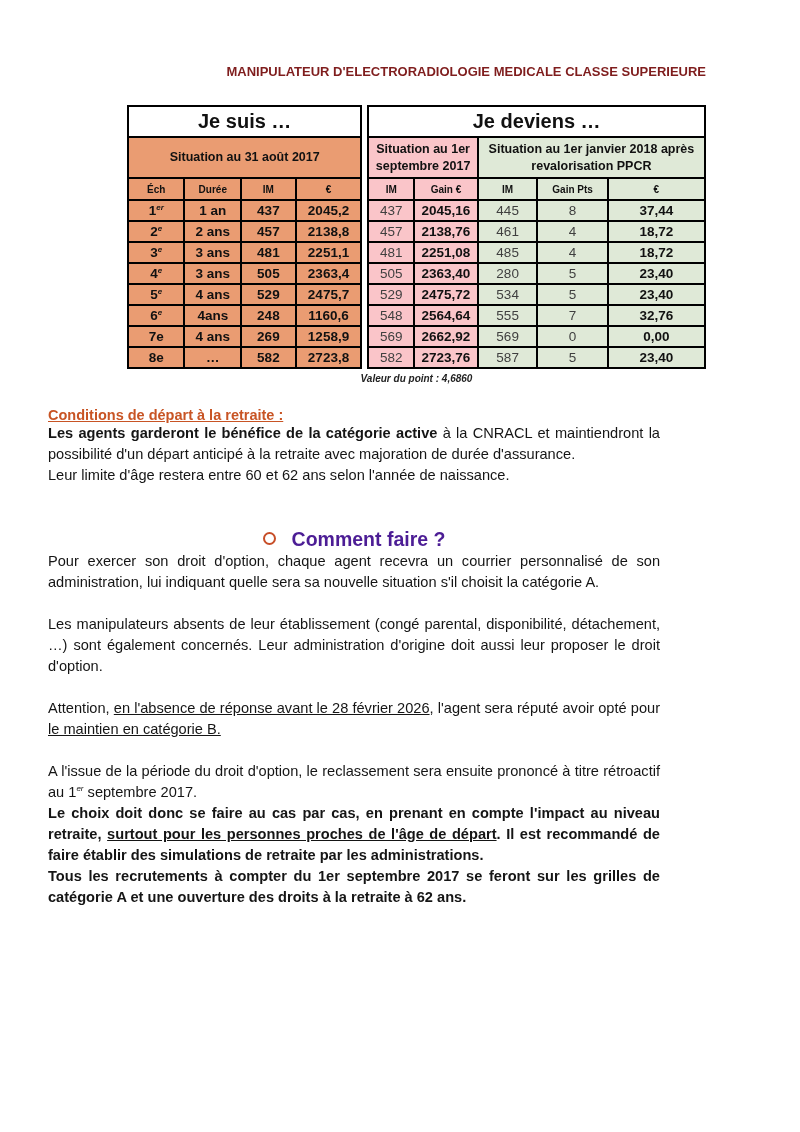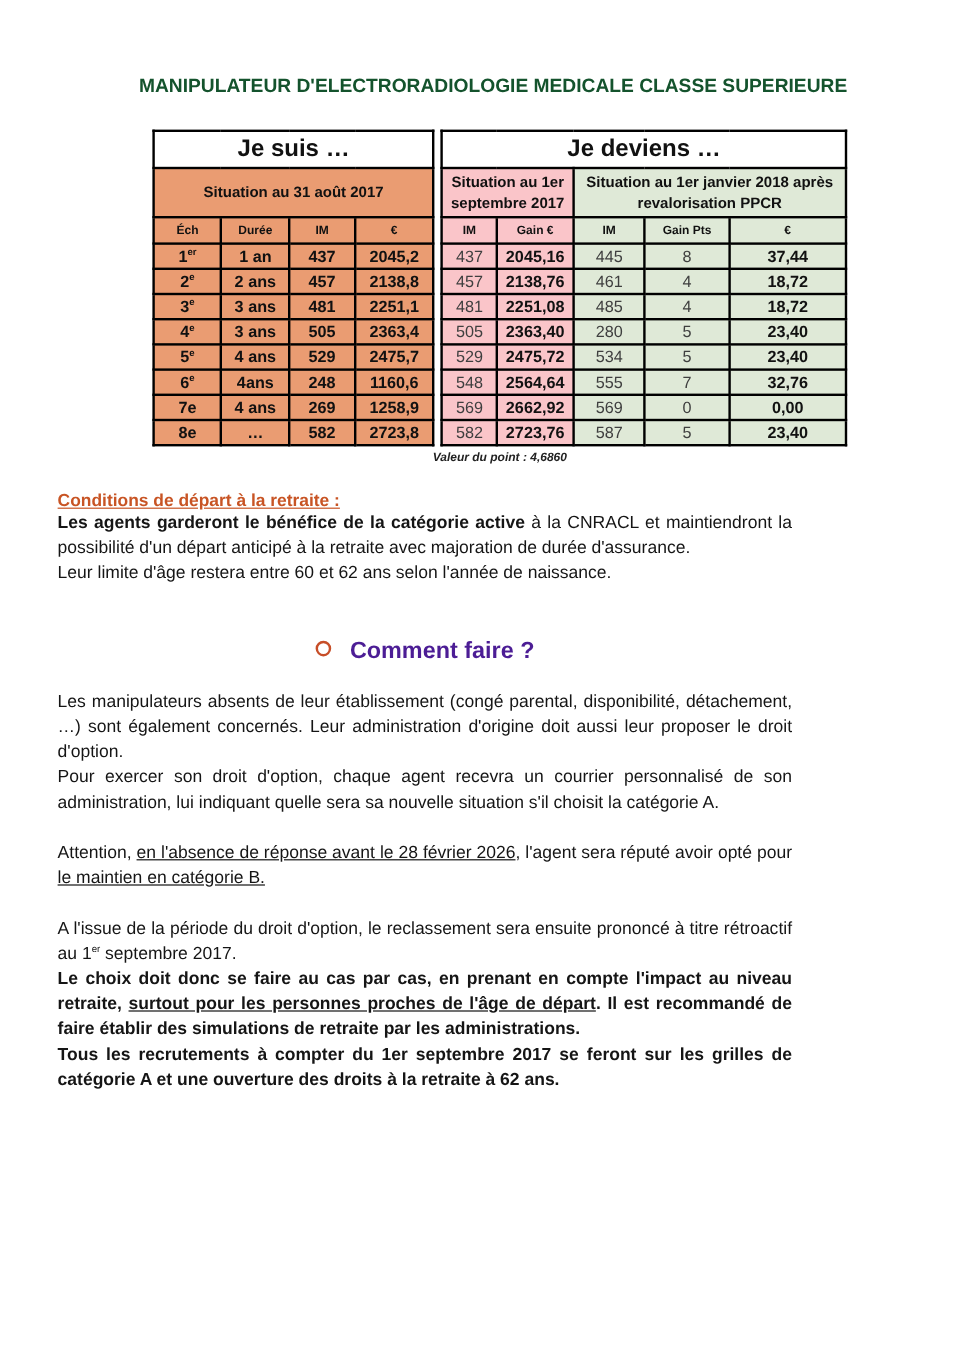--- a/index.html
+++ b/index.html
@@ -7,24 +7,24 @@
     position:relative;
     width:800px;height:1132px;
     background:#ffffff;
     font-family:"Liberation Sans", sans-serif;
     color:#161616;
     overflow:hidden;
   }
   .doc-title{
     margin:64px 94px 0 94px;
     text-align:right;
-    font-size:16px;
+    font-size:13px;
     font-weight:700;
     letter-spacing:0px;
-    color:#14532d;
+    color:#7f1d1d;
   }
   
   .table-area{
     margin:26px 0 0 127px;
     width:579px;
     display:flex;
     gap:5px;
   }
   table{border-collapse:collapse;table-layout:fixed;}
   .grid-table{border:2px solid #000;}
@@ -37,21 +37,21 @@
     color:#111;
   }
   th.group{height:29px;font-size:20px;font-weight:700;background:#fff;}
   th.section{height:39px;font-size:12.5px;font-weight:700;line-height:1.35;padding:0 5px;}
   th.colhead{height:20px;font-size:10px;font-weight:700;}
   .grid-table td{height:19px;font-size:13.5px;font-weight:700;}
   td.light{font-weight:400;color:#3f3f3f;}
   .bg-o{background:var(--orange_cell);}
   .bg-p{background:var(--pink_cell);}
   .bg-g{background:var(--green_cell);}
-  sup.ech{font-size:8px;vertical-align:super;line-height:0;}
+  sup.ech{font-size:8px;vertical-align:super;line-height:0;font-style:italic;}
   .footnote{
     width:579px;margin:4px 0 0 127px;
     text-align:center;
     font-size:10px;font-style:italic;font-weight:700;color:#222;
   }
   
   .content{margin:0 48px;width:612px;}
   .h-conditions{
     margin:23px 0 0 0;
     font-size:14.5px;font-weight:700;
@@ -264,24 +264,24 @@
 
   <div class="content">
 
     <div class="h-conditions">Conditions de départ à la retraite :</div>
 
     <p class="body"><span class="bold">Les agents garderont le bénéfice de la catégorie active</span><span> à la CNRACL et maintiendront la possibilité d'un départ anticipé à la retraite avec majoration de durée d'assurance.</span></p>
     <p class="body">Leur limite d'âge restera entre 60 et 62 ans selon l'année de naissance.</p>
 
     <div class="h-comment"><span class="ring"></span><span>Comment faire ?</span></div>
 
+    <p class="body p-first">Pour exercer son droit d'option, chaque agent recevra un courrier personnalisé de son administration, lui indiquant quelle sera sa nouvelle situation s'il choisit la catégorie A.</p>
+
     <p class="body gap">Les manipulateurs absents de leur établissement (congé parental, disponibilité, détachement, …) sont également concernés. Leur administration d'origine doit aussi leur proposer le droit d'option.</p>
 
-    <p class="body p-first">Pour exercer son droit d'option, chaque agent recevra un courrier personnalisé de son administration, lui indiquant quelle sera sa nouvelle situation s'il choisit la catégorie A.</p>
-
     <p class="body gap"><span>Attention, </span><span class="ul">en l'absence de réponse avant le 28 février 2026</span><span>, l'agent sera réputé avoir opté pour </span><span class="ul">le maintien en catégorie B.</span></p>
 
     <p class="body gap"><span>A l'issue de la période du droit d'option, le reclassement sera ensuite prononcé à titre rétroactif au 1</span><sup class="ech">er</sup><span> septembre 2017.</span></p>
 
     <p class="body p-bold"><span>Le choix doit donc se faire au cas par cas, en prenant en compte l'impact au niveau retraite, </span><span class="ul">surtout pour les personnes proches de l'âge de départ</span><span>. Il est recommandé de faire établir des simulations de retraite par les administrations.</span></p>
 
     <p class="body p-final">Tous les recrutements à compter du 1er septembre 2017 se feront sur les grilles de catégorie A et une ouverture des droits à la retraite à 62 ans.</p>
 
   </div>
 

